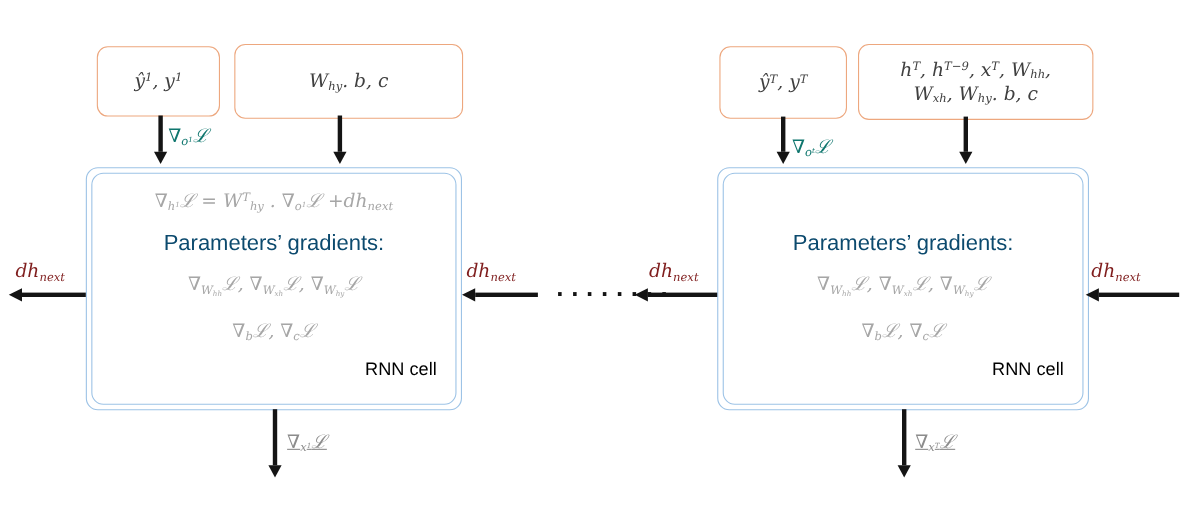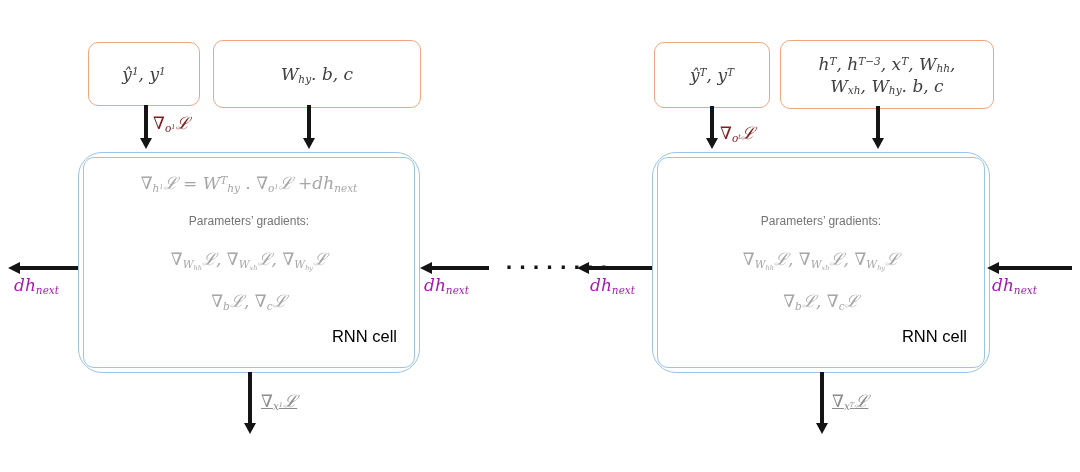--- a/index.html
+++ b/index.html
@@ -8,39 +8,39 @@
     font-family:"DejaVu Serif", serif;
     padding-left:20px;
   }
   
   .obox{
     position:absolute;border:1.6px solid #EDA77E;border-radius:10px;background:#fff;
     display:flex;flex-direction:column;align-items:center;justify-content:center;
     color:#404040;font-style:italic;font-size:17px;line-height:22px;text-align:center;
   }
   
-  .cell{position:absolute;border:1.6px solid #9DC3E6;border-radius:24px;background:#fff;}
+  .cell{position:absolute;border:1.6px solid #9DC3E6;border-radius:11px;background:#fff;}
   .cell-inner{position:absolute;inset:4px;border:1.3px solid #9DC3E6;border-radius:11px;}
   .crow{position:absolute;left:0;right:0;text-align:center;line-height:24px;}
   .formula{color:#A6A6A6;font-style:italic;font-size:17px;}
-  .params{color:#737373;font-style:normal;font-family:"Liberation Sans",sans-serif;font-size:12px;}
+  .params{color:#0c4a6e;font-style:normal;font-family:"Liberation Sans",sans-serif;font-size:20px;}
   .rnn-label{position:absolute;color:#000;font-style:normal;font-family:"Liberation Sans",sans-serif;font-size:16.5px;}
   
   .varrow{position:absolute;width:3.5px;background:#141414;}
   .varrow::after{content:"";position:absolute;top:100%;left:50%;transform:translateX(-50%);
     width:0;height:0;border-left:6.5px solid transparent;border-right:6.5px solid transparent;
     border-top:11px solid #141414;}
   .harrow{position:absolute;height:3.5px;background:#141414;}
   .harrow::before{content:"";position:absolute;right:100%;top:50%;transform:translateY(-50%);
     width:0;height:0;border-top:6.5px solid transparent;border-bottom:6.5px solid transparent;
     border-right:12px solid #141414;}
   
   .mlabel{position:absolute;font-style:italic;font-size:17px;white-space:nowrap;}
-  .lbl-black{color:#7f1d1d;}
-  .lbl-gray{color:#a21caf;margin-top:38px;}
+  .lbl-black{color:#0f766e;}
+  .lbl-gray{color:#7f1d1d;}
   .lbl-lightgray{color:#8C8C8C;text-decoration:underline;}
   .dots{position:absolute;color:#141414;font-family:"DejaVu Sans Mono",monospace;
     font-weight:bold;font-size:20px;letter-spacing:1.5px;line-height:20px;}
   
   sub,sup{font-size:62%;line-height:0;}
   sub{vertical-align:baseline;position:relative;top:0.28em;}
   sup{vertical-align:baseline;position:relative;top:-0.45em;}
 </style>
 </head>
 <body>
@@ -77,21 +77,21 @@
   <div class="varrow" style="left:248px;top:372px;height:51px"></div>
   <div class="mlabel lbl-lightgray" style="left:261px;top:389px">∇<sub>x<sup>1</sup></sub>ℒ</div>
 
   <div class="dots" style="left:503px;top:252px;width:64px;text-align:center">........</div>
 
   <div class="obox" style="left:654px;top:42px;width:114px;height:64px">
     <span>ŷ<sup>T</sup>, y<sup>T</sup></span>
   </div>
 
   <div class="obox" style="left:780px;top:40px;width:212px;height:67px">
-    <span>h<sup>T</sup>, h<sup>T−3</sup>, x<sup>T</sup>, W<sub>hh</sub>,</span>
+    <span>h<sup>T</sup>, h<sup>T−9</sup>, x<sup>T</sup>, W<sub>hh</sub>,</span>
     <span>W<sub>xh</sub>, W<sub>hy</sub>. b, c</span>
   </div>
 
   <div class="varrow" style="left:710px;top:106px;height:32px"></div>
   <div class="mlabel lbl-black" style="left:720px;top:121px">∇<sub>o<sup>t</sup></sub>ℒ</div>
   <div class="varrow" style="left:876px;top:106px;height:32px"></div>
 
   <div class="cell" style="left:652px;top:152px;width:336px;height:219px">
     <div class="cell-inner"></div>
     <div class="crow params" style="top:56px">Parameters’ gradients:</div>

